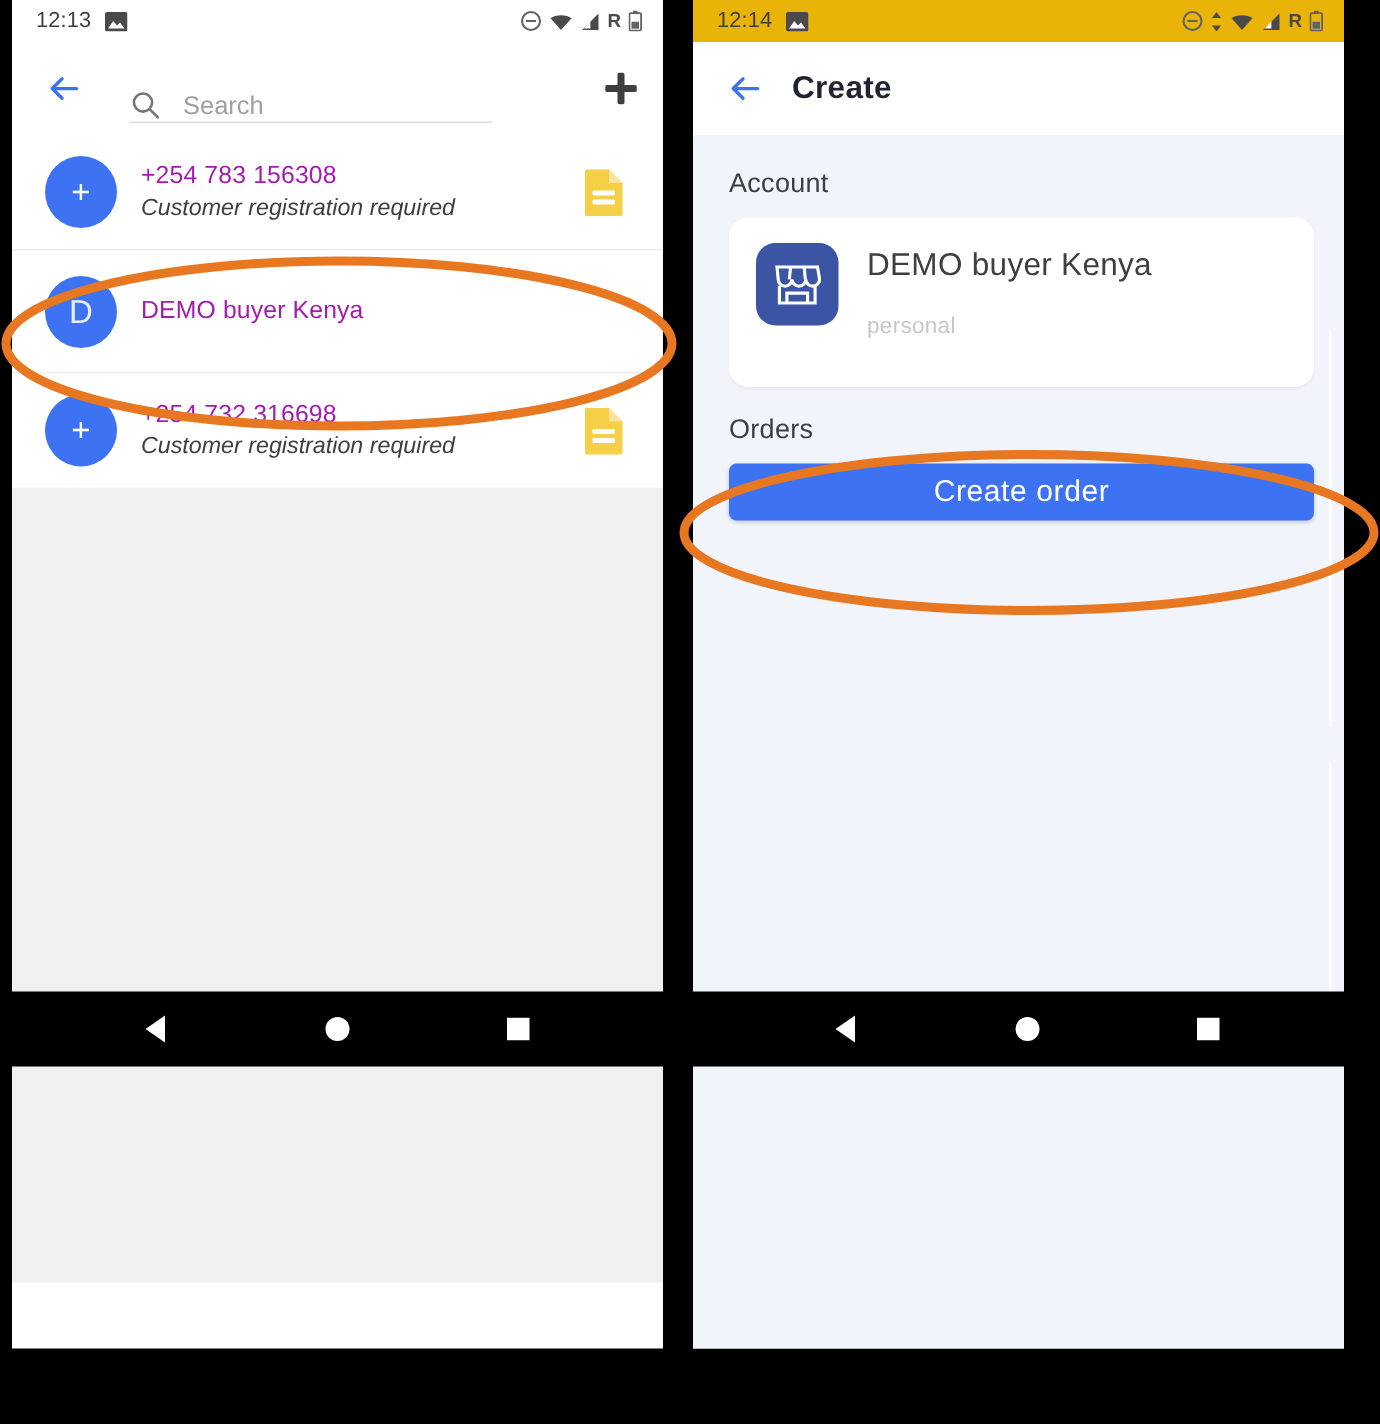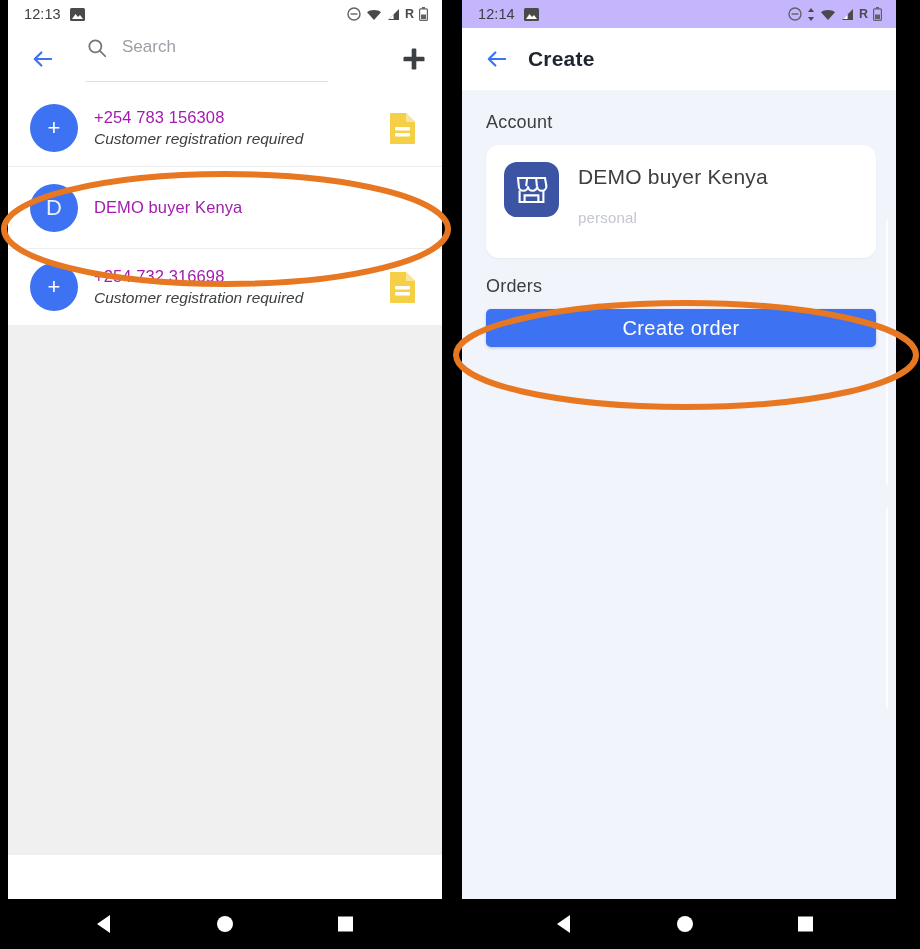--- a/index.html
+++ b/index.html
@@ -2,21 +2,21 @@
 <html><head>
 <meta charset="utf-8">
 <style>
   * { box-sizing: border-box; margin: 0; padding: 0; }
   html, body {
     width: 920px; height: 949px;
     background: #000;
     font-family: "Liberation Sans", sans-serif;
     overflow: hidden;
   }
-  .stage { position: relative; width: 920px; height: 949px; background: #000; }
+  .stage { position: relative; width: 920px; height: 711px; background: #000; }
 
   
   .phone {
     position: absolute;
     top: 0;
     width: 434px;
     height: 899px;
     background: #ffffff;
     overflow: hidden;
   }
@@ -25,21 +25,21 @@
 
   
   .statusbar {
     position: relative;
     height: 28px;
     background: #fff;
     display: flex;
     align-items: center;
     padding: 0 14px 0 16px;
   }
-  .phone.right .statusbar { background: #c4b5fd; }
+  .phone.right .statusbar { background: #eab308; }
   .sb-time {
     font-size: 14.5px;
     color: #3c4043;
     font-family: "Liberation Sans", sans-serif;
     letter-spacing: .1px;
   }
   .sb-left-icons { display: flex; align-items: center; gap: 6px; margin-left: 9px; }
   .sb-right { margin-left: auto; display: flex; align-items: center; gap: 5px; }
   .sb-ico { display: block; }
 
@@ -47,21 +47,21 @@
   .appbar-left {
     height: 62px;
     background: #fff;
     display: flex;
     align-items: center;
     padding: 0 14px 0 22px;
     position: relative;
   }
   .back-arrow { width: 26px; height: 26px; display: block; cursor: pointer; }
   .search-wrap {
-    display: flex; align-items: flex-start;
+    display: flex; align-items: flex-end;
     margin-left: 30px; flex: 1; position: relative; height: 44px;
   }
   .search-ico { width: 22px; height: 22px; display:block; flex: none; }
   .search-ph {
     margin-left: 14px;
     font-size: 17px;
     color: #9aa0a6;
     font-family: "Liberation Sans", sans-serif;
   }
   .search-underline {

